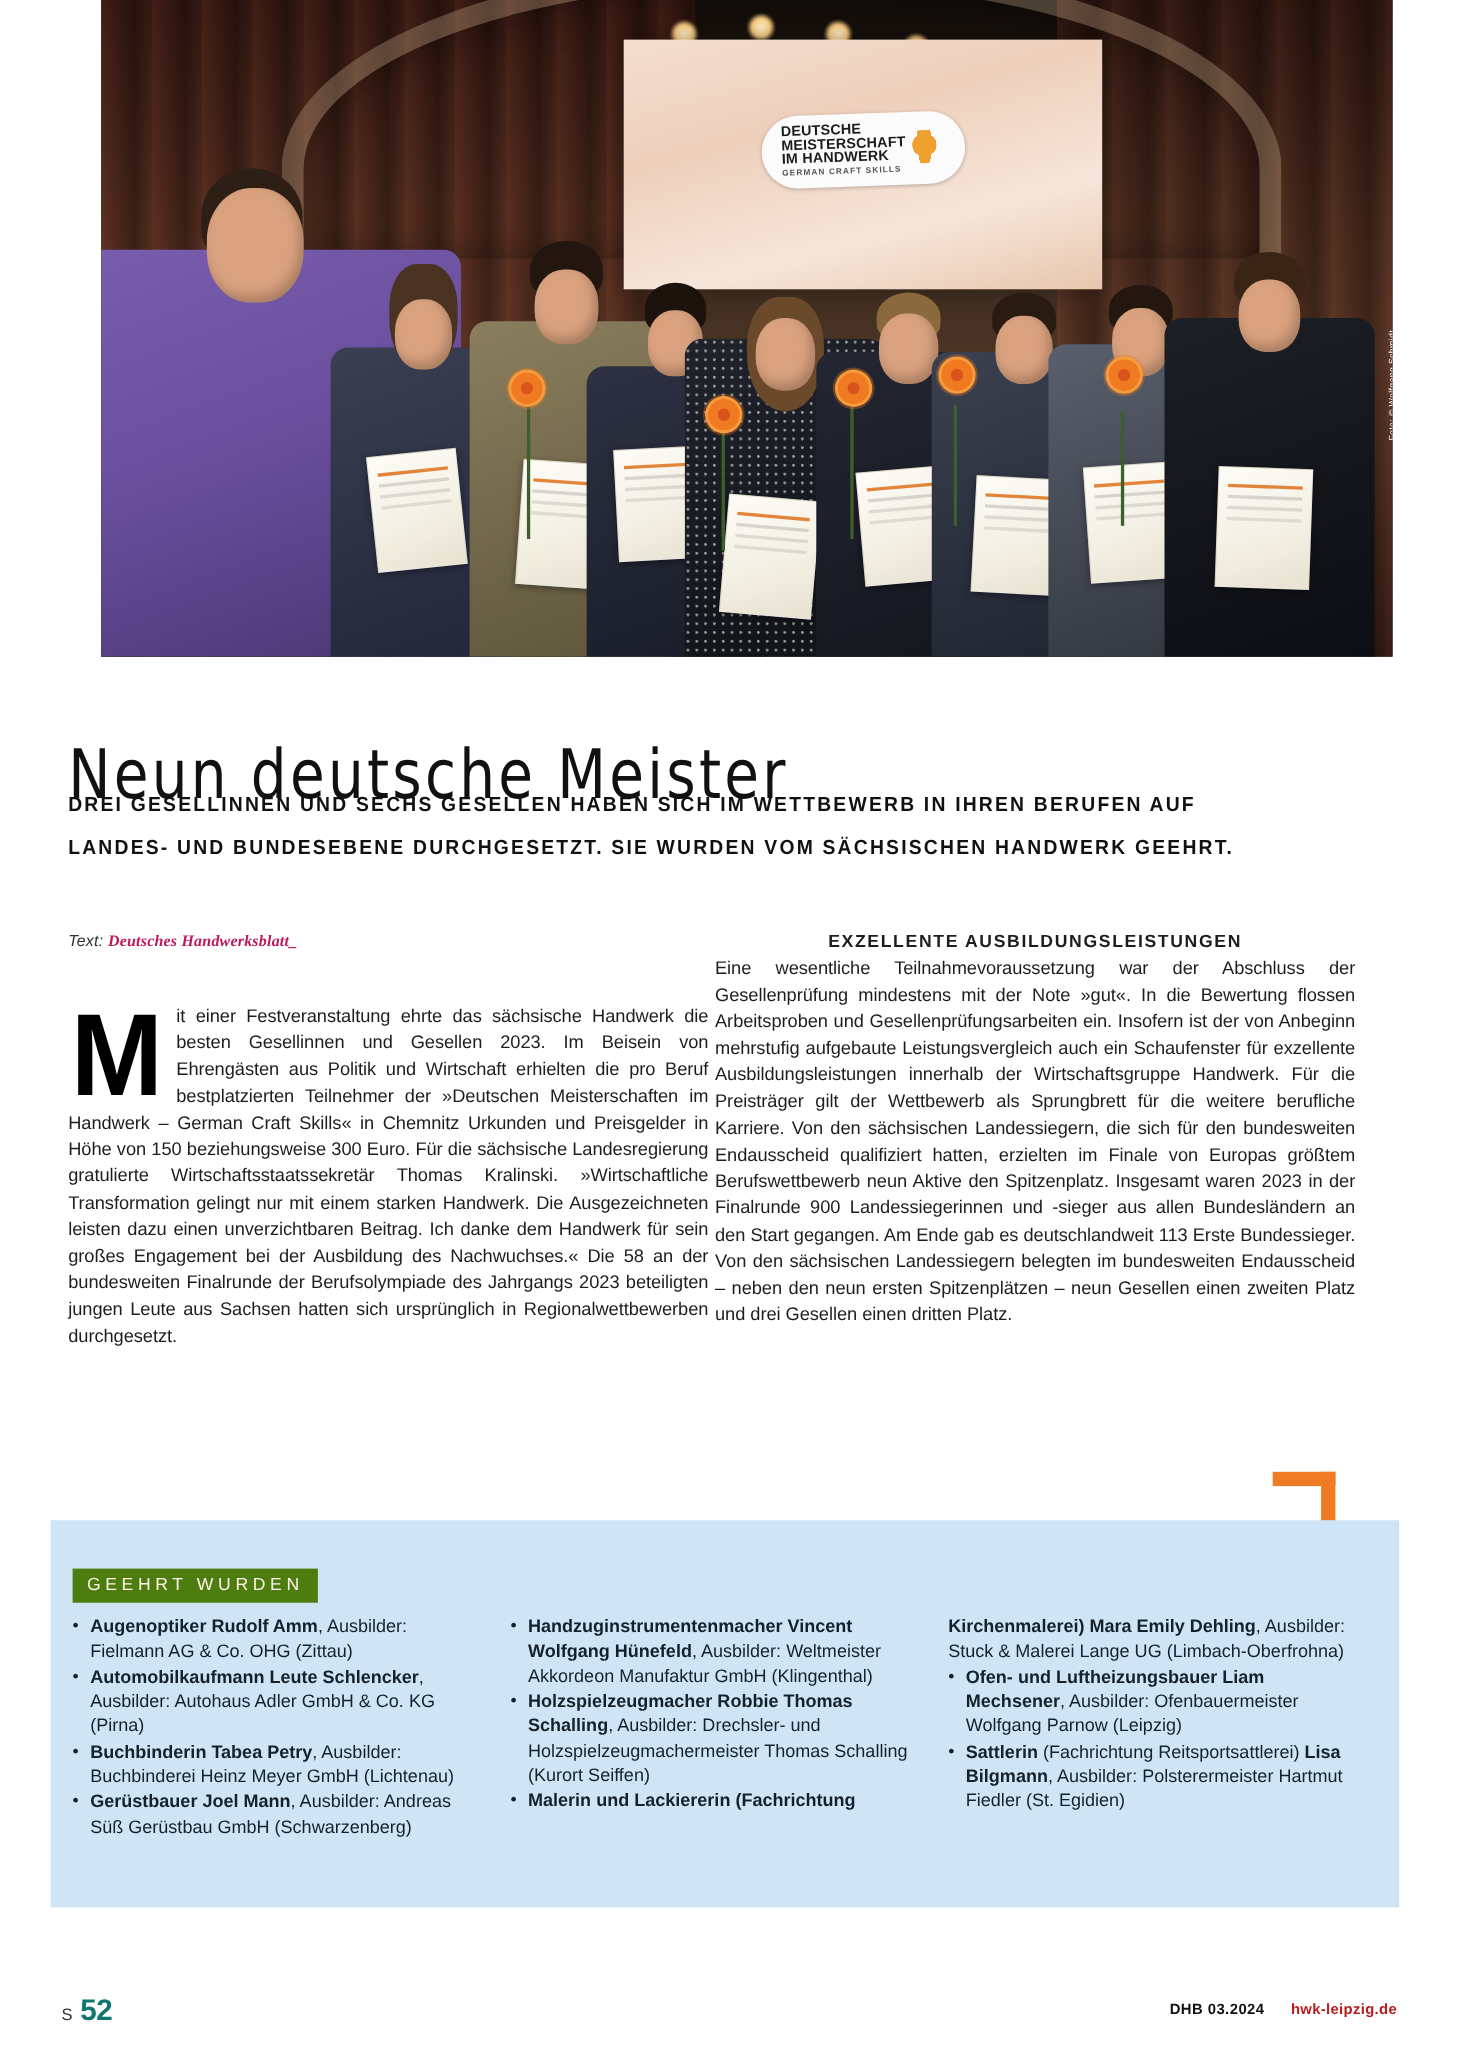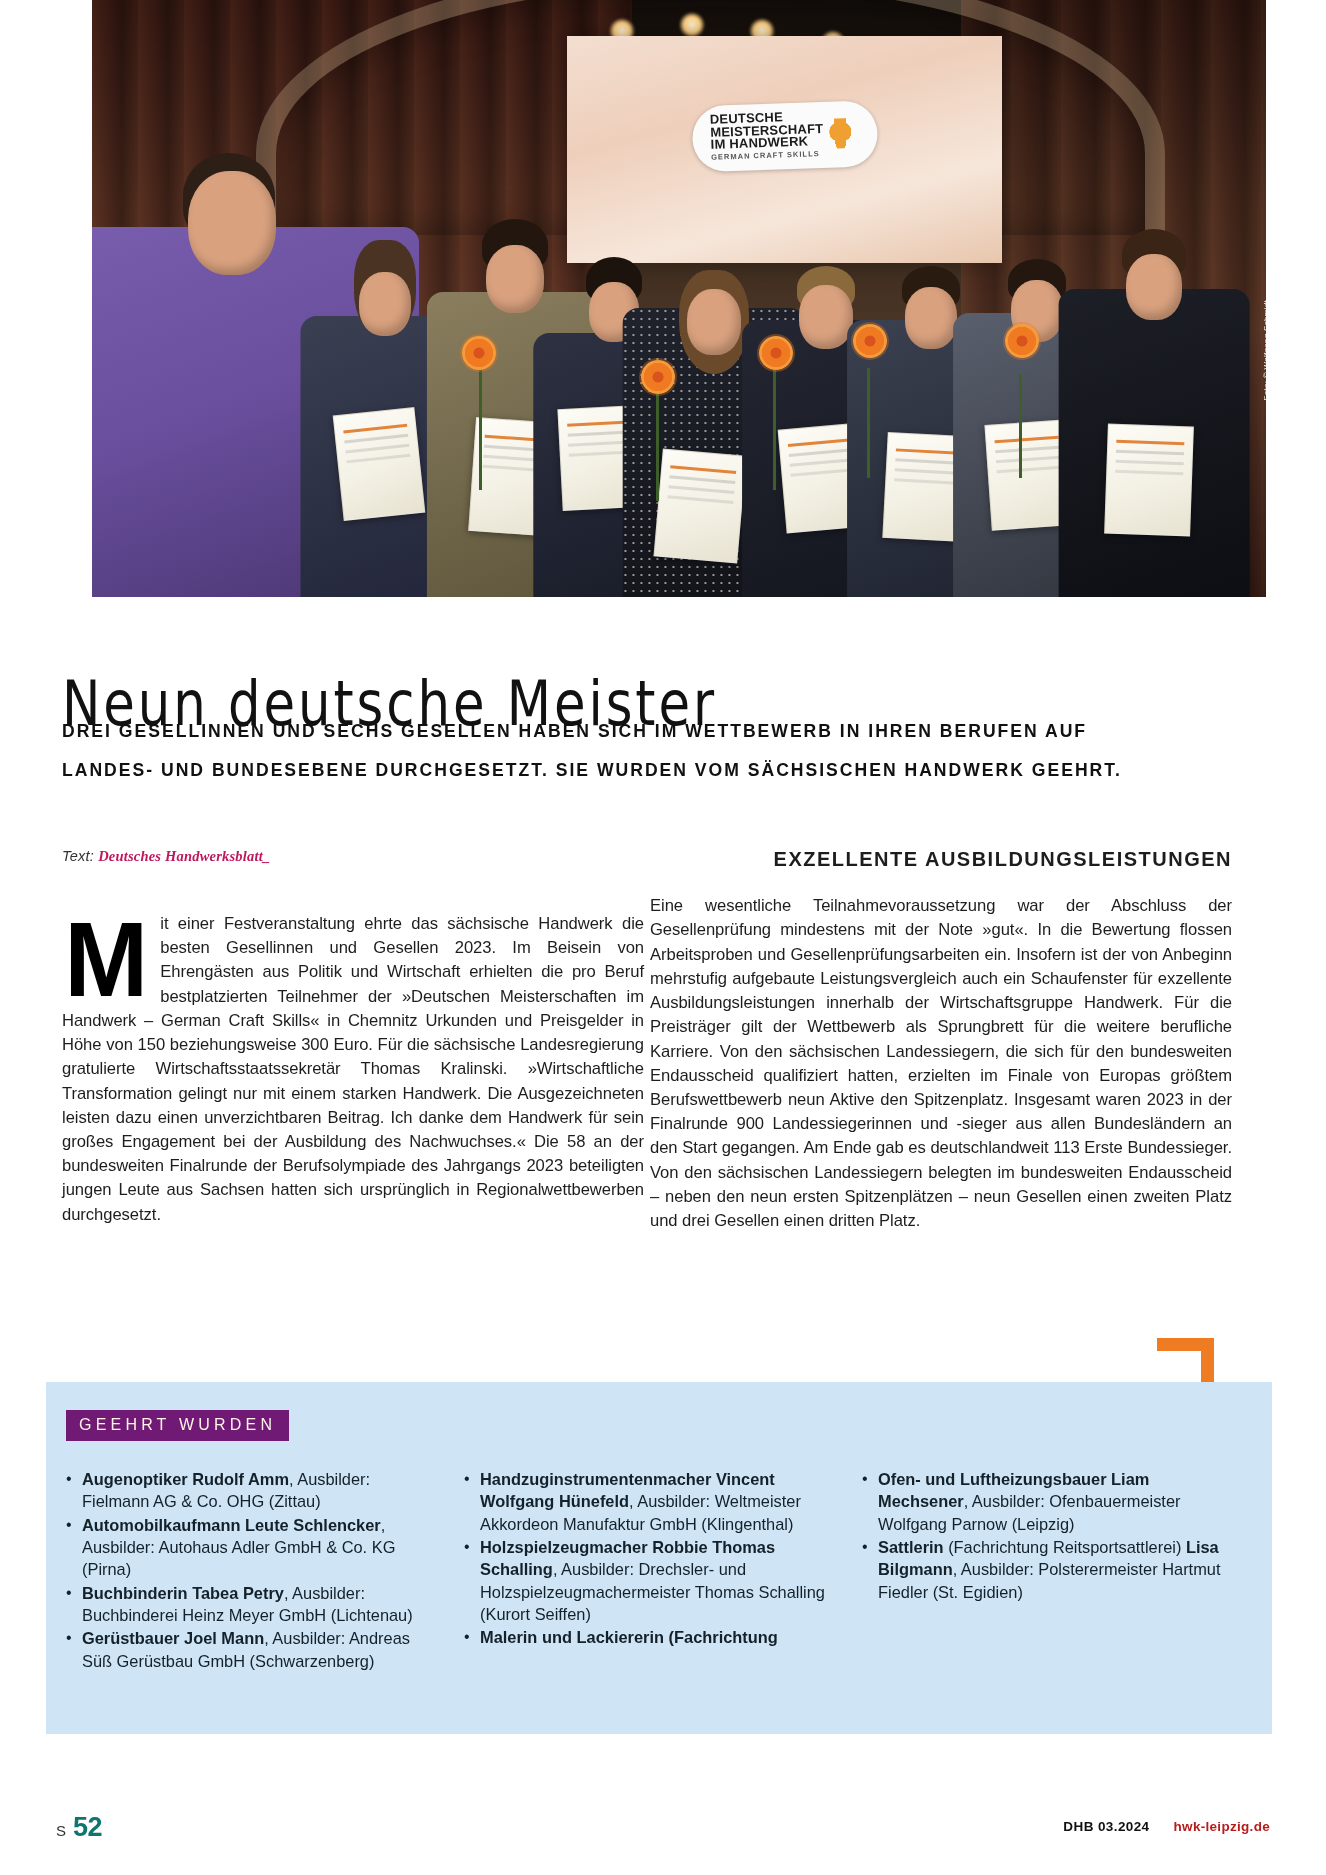--- a/index.html
+++ b/index.html
@@ -244,24 +244,24 @@
     text-align: justify;
     color: #1d1d1d;
     letter-spacing: -.05px;
   }
   .col-left  { left: 62px;  top: 912px; }
   .col-right { left: 650px; top: 845px; }
 
   .col-right .sub {
     font-weight: 700;
     letter-spacing: 1.5px;
-    font-size: 20px;
+    font-size: 16px;
     text-transform: uppercase;
-    margin-bottom: 20px;
-    text-align: right;
+    margin-bottom: 0;
+    text-align: center;
   }
 
   .dropcap {
     float: left;
     font-family: "Liberation Sans Narrow", "Liberation Sans", sans-serif;
     font-weight: 700;
     font-size: 106px;
     line-height: .78;
     margin: 6px 10px 0 0;
     color: #000;
@@ -284,22 +284,22 @@
     position: absolute;
     left: 46px;
     top: 1382px;
     width: 1226px;
     height: 352px;
     background: #cfe5f5;
   }
   .badge {
     position: absolute;
     left: 20px;
-    top: 28px;
-    background: #701a75;
+    top: 44px;
+    background: #4d7c0f;
     color: #fdf3e7;
     font-size: 16px;
     font-weight: 400;
     letter-spacing: 4.2px;
     padding: 6px 13px 7px 13px;
     font-family: "Liberation Sans Narrow", "Liberation Sans", sans-serif;
   }
   .list-cols {
     position: absolute;
     left: 20px;
@@ -518,20 +518,23 @@
           <span class="item-text"><b>Holzspielzeugmacher Robbie Thomas Schalling</b><span>, Ausbilder: Drechsler- und Holzspielzeugmachermeister Thomas Schalling (Kurort Seiffen)</span></span>
         </div>
         <div class="item">
           <span class="bullet">•</span>
           <span class="item-text"><b>Malerin und Lackiererin (Fachrichtung</b></span>
         </div>
       </div>
 
       <div class="list-col">
         <div class="item">
+          <span class="item-text"><b>Kirchenmalerei) Mara Emily Dehling</b><span>, Ausbilder: Stuck &amp; Malerei Lange UG (Limbach-Oberfrohna)</span></span>
+        </div>
+        <div class="item">
           <span class="bullet">•</span>
           <span class="item-text"><b>Ofen- und Luftheizungsbauer Liam Mechsener</b><span>, Ausbilder: Ofenbauermeister Wolfgang Parnow (Leipzig)</span></span>
         </div>
         <div class="item">
           <span class="bullet">•</span>
           <span class="item-text"><b>Sattlerin</b><span> (Fachrichtung Reitsportsattlerei) </span><b>Lisa Bilgmann</b><span>, Ausbilder: Polsterermeister Hartmut Fiedler (St. Egidien)</span></span>
         </div>
       </div>
 
     </div>

